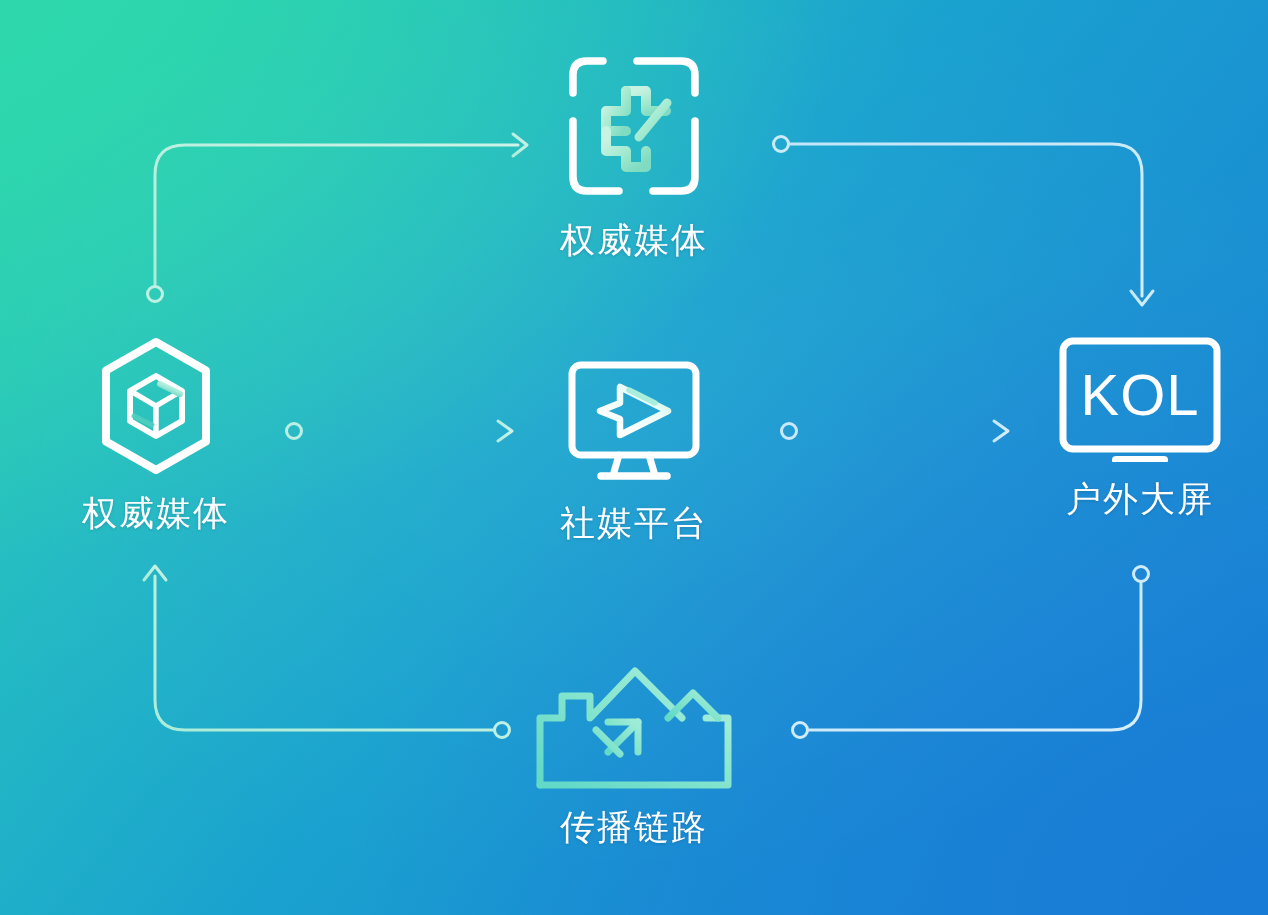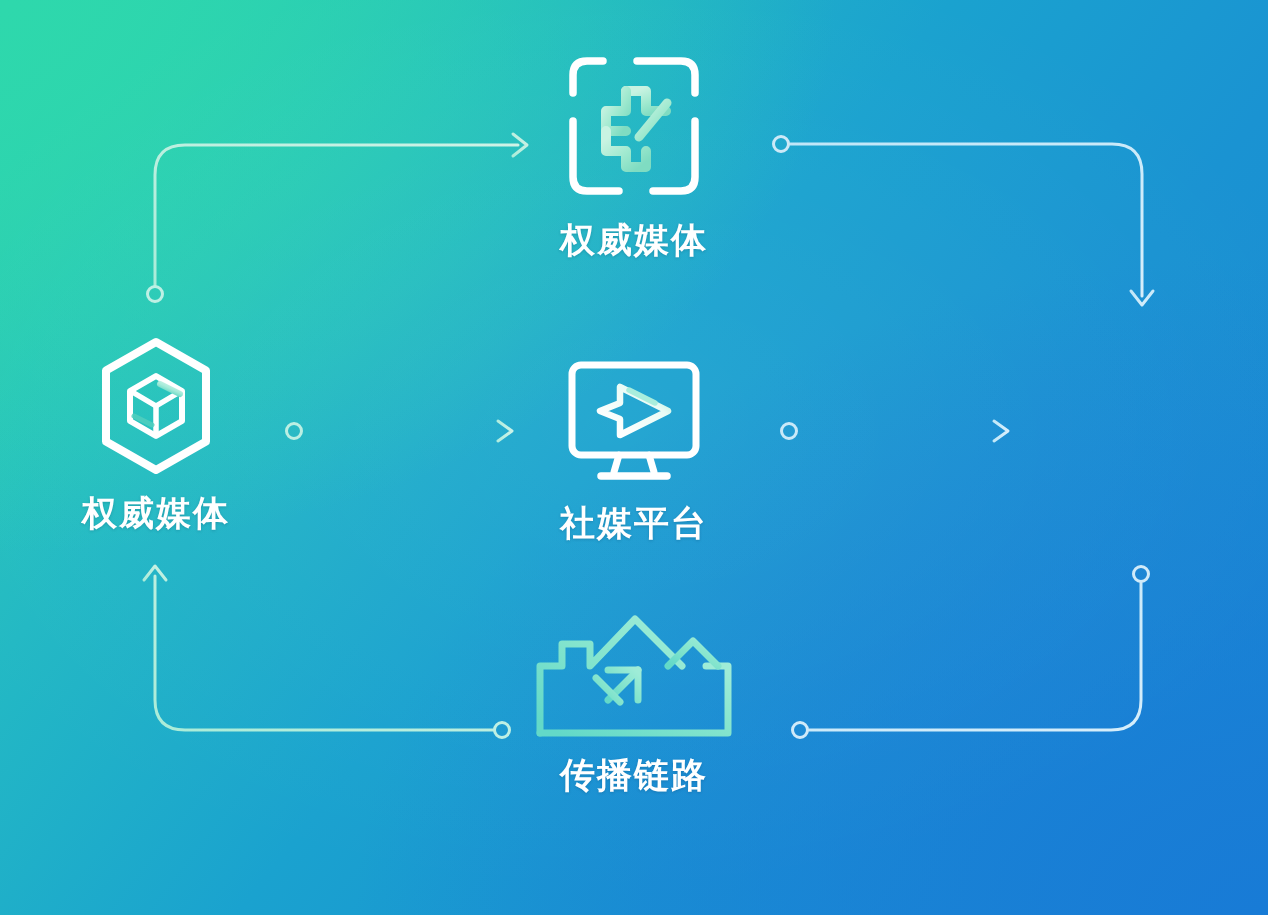--- a/index.html
+++ b/index.html
@@ -43,32 +43,32 @@
     z-index: 3;
   }
   .node-icon {
     display: block;
     line-height: 0;
   }
   .node-label {
     margin-top: 14px;
     color: #ffffff;
     font-size: 35px;
-    font-weight: bold;
+    font-weight: normal;
     letter-spacing: 2px;
     white-space: nowrap;
     text-shadow: 0 1px 3px rgba(0, 40, 70, 0.20);
   }
 
   
   #node-top    { left: 0; top: 55px;  width: 1268px; }
   #node-left   { left: 36px;  top: 336px; width: 240px; }
   #node-center { left: 0; top: 360px; width: 1268px; }
   #node-right  { left: 1020px; top: 336px; width: 240px; }
-  #node-bottom { left: 0; top: 608px; width: 1268px; }
+  #node-bottom { left: 0; top: 660px; width: 1268px; }
 
   .kol-text {
     font-family: "Liberation Sans", "DejaVu Sans", sans-serif;
     font-size: 58px;
     font-weight: normal;
     fill: #ffffff;
     letter-spacing: 1px;
   }
 </style>
 </head>
@@ -205,20 +205,30 @@
         <path d="M52,95 L47,112 M82,95 L87,112" stroke="#ffffff" stroke-width="7" stroke-linecap="round"></path>
         <path d="M34,116 L100,116" stroke="#ffffff" stroke-width="7.5" stroke-linecap="round"></path>
 
         <path d="M53,27 L53,43 L33,51 L53,59 L53,75 L101,51 Z" stroke="url(#playGrad)" stroke-width="6.5" stroke-linejoin="round" stroke-linecap="round" fill="none"></path>
         <path d="M62,30 L88,43" stroke="#a9eedd" stroke-width="5.5" stroke-linecap="round"></path>
       </svg>
     </span>
     <span class="node-label">社媒平台</span>
   </div>
 
+  <div class="node" id="node-right">
+    <span class="node-icon">
+      <svg width="164" height="126" viewBox="0 0 164 126" fill="none">
+        <rect x="5" y="5" width="154" height="108" rx="10" stroke="#ffffff" stroke-width="7" fill="none"></rect>
+        <path d="M58,124 L106,124" stroke="#ffffff" stroke-width="8" stroke-linecap="round"></path>
+        <text class="kol-text" x="82" y="79" text-anchor="middle">KOL</text>
+      </svg>
+    </span>
+    <span class="node-label">户外大屏</span>
+  </div>
 
   <div class="node" id="node-bottom">
     <span class="node-icon">
       <svg width="200" height="130" viewBox="0 0 200 130" fill="none">
         <defs>
           <linearGradient id="houseGrad" x1="0.05" y1="0.95" x2="0.95" y2="0.05">
             <stop offset="0" stop-color="#63d9c8"></stop>
             <stop offset="0.5" stop-color="#83e4cd"></stop>
             <stop offset="1" stop-color="#9eecd7"></stop>
           </linearGradient>

